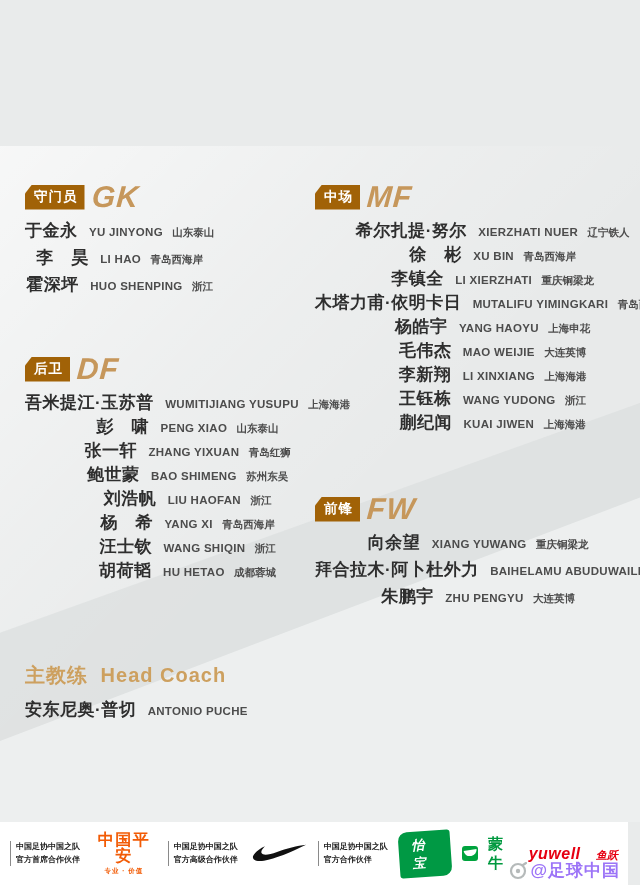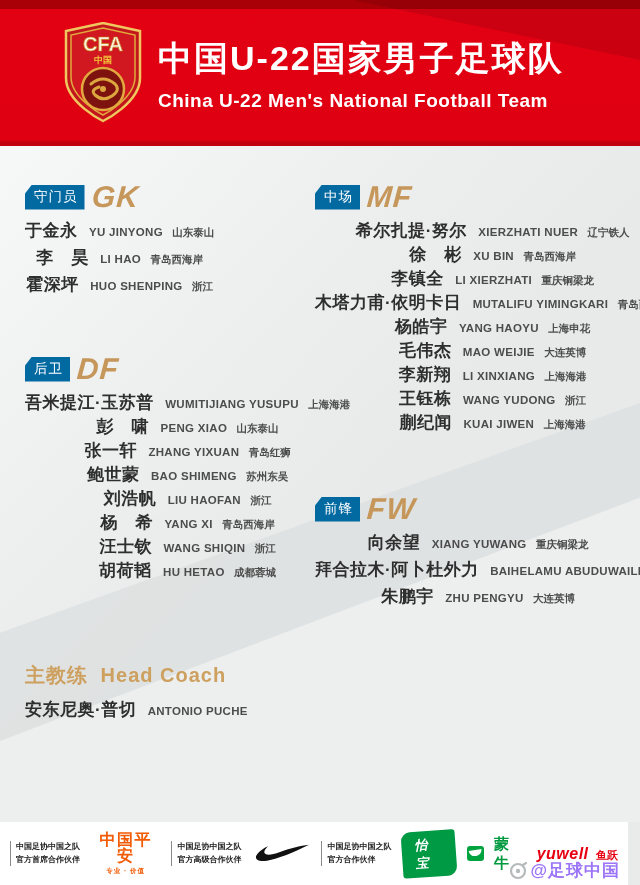--- a/index.html
+++ b/index.html
@@ -26,21 +26,21 @@
     background:rgba(215,218,218,0.55);clip-path:polygon(0 72%,100% 38%,100% 100%,0 100%);}
   .sheen-c{position:absolute;left:0;top:0;width:100%;height:100%;
     background:rgba(240,242,242,0.8);clip-path:polygon(0 88%,100% 52%,100% 100%,0 100%);}
   .sec{position:absolute;}
   .sec-gk{left:25px;top:36px;}
   .sec-df{left:25px;top:208px;}
   .sec-mf{left:315px;top:36px;}
   .sec-fw{left:315px;top:348px;}
   .coach{left:25px;top:516px;position:absolute;}
   .sec-hdr{display:flex;align-items:center;height:30px;margin-bottom:10px;}
-  .tag{display:inline-block;background:#0369a1;color:#fff;font-size:13.5px;font-weight:400;
+  .tag{display:inline-block;background:#a16207;color:#fff;font-size:13.5px;font-weight:700;
     padding:3px 7px 4px 9px;letter-spacing:1px;
     clip-path:polygon(7px 0,100% 0,100% 100%,0 100%,0 9px);}
   .big{font-size:30px;font-weight:900;font-style:italic;color:#c6975b;margin-left:7px;
     letter-spacing:1px;transform:skewX(-4deg);display:inline-block;line-height:1;}
   .player-row{white-space:nowrap;line-height:1;text-align:center;}
   .sec-gk .player-row,.sec-fw .player-row{margin-bottom:10px;}
   .sec-df .player-row,.sec-mf .player-row{margin-bottom:7px;}
   .cn{font-size:17px;font-weight:700;color:#2e2e2e;letter-spacing:0.5px;}
   .en{font-size:11.5px;font-weight:700;color:#4c4c4c;margin-left:7px;letter-spacing:0.3px;}
   .club{font-size:10.5px;font-weight:700;color:#4c4c4c;margin-left:5px;}
@@ -57,46 +57,30 @@
   .nike{flex:0 0 auto;}
   .yibao{background:#009944;color:#fff;font-size:13px;font-weight:900;font-style:italic;
     padding:5px 13px;border-radius:9px 3px 9px 3px;transform:rotate(-4deg);letter-spacing:1px;}
   .mengniu{display:flex;align-items:center;gap:10px;color:#00993f;font-size:15px;font-weight:900;
     letter-spacing:1px;}
   .mn-icon{width:17px;height:15px;background:#00a33e;border-radius:3px;position:relative;}
   .mn-icon::after{content:"";position:absolute;left:2px;top:4px;width:13px;height:6px;
     background:#fff;border-radius:0 0 8px 8px;transform:rotate(-8deg);}
   .yuwell{color:#e60012;white-space:nowrap;line-height:1;}
   .yw-en{font-size:16px;font-weight:900;font-style:italic;letter-spacing:0.5px;}
-  .yw-cn{font-size:11px;font-weight:900;margin-left:3px;}
+  .yw-cn{font-size:11px;font-weight:900;margin-left:11px;font-style:italic;}
   
   .watermark{position:absolute;right:20px;bottom:3px;display:flex;align-items:center;gap:3px;
     color:#8b5cf6;opacity:0.85;font-size:17px;font-weight:900;letter-spacing:1px;z-index:5;}
 </style>
 </head>
 <body>
 
 <div class="poster">
 
-  <div class="hdr">
-    <svg class="crest" width="82" height="102" viewBox="0 0 82 102">
-      <path d="M41 1 L78 9 V56 C78 81 41 99 41 99 C41 99 4 81 4 56 V9 Z" fill="#c2161c" stroke="#f0c75e" stroke-width="2.5"></path>
-      <path d="M41 6 L73 13 V55 C73 77 41 93 41 93 C41 93 9 77 9 55 V13 Z" fill="#d1171f" stroke="#e2a93e" stroke-width="1.5"></path>
-      <text x="41" y="29" text-anchor="middle" font-family="Liberation Sans,sans-serif" font-size="20" font-weight="900" fill="#fdf3dd" stroke="#c28a2a" stroke-width="0.7">CFA</text>
-      <text x="41" y="41" text-anchor="middle" font-family="Liberation Sans,sans-serif" font-size="9" font-weight="700" fill="#f3c43a">中国</text>
-      <circle cx="41" cy="67" r="21" fill="#7e120e" stroke="#e2a93e" stroke-width="2.5"></circle>
-      <path d="M29 62 Q41 52 53 62 Q59 68 50 74 Q41 80 33 73 Q28 68 37 65" fill="none" stroke="#dca73e" stroke-width="3" stroke-linecap="round"></path>
-      <circle cx="41" cy="67" r="3" fill="#dca73e"></circle>
-    </svg>
-    <div class="titles">
-      <div class="title-cn">中国U-22国家男子足球队</div>
-      <div class="title-en">China U-22 Men's National Football Team</div>
-    </div>
-    <div class="hdr-bottom"></div>
-  </div>
 
   <div class="body">
     <div class="sheen-a"></div>
     <div class="sheen-b"></div>
     <div class="sheen-c"></div>
 
     <section class="sec sec-gk">
       <div class="sec-hdr">
         <span class="tag">守门员</span>
         <span class="big">GK</span>

